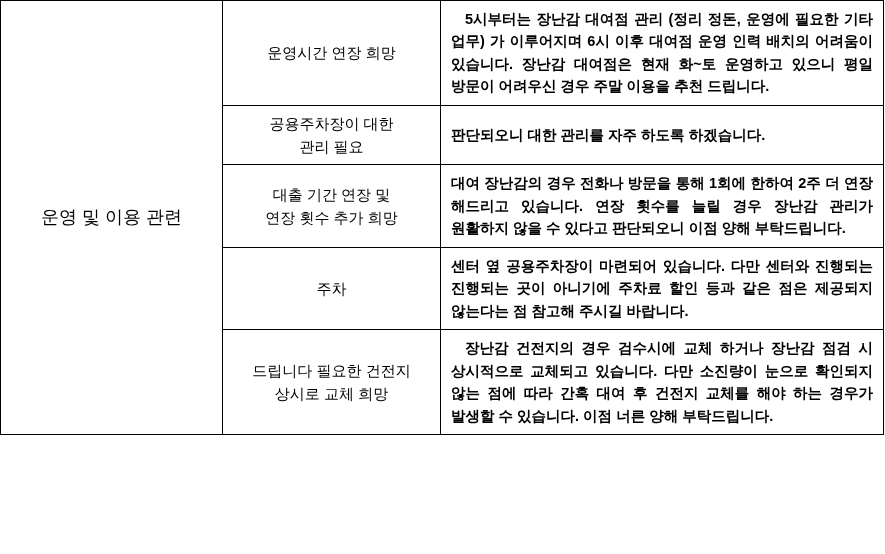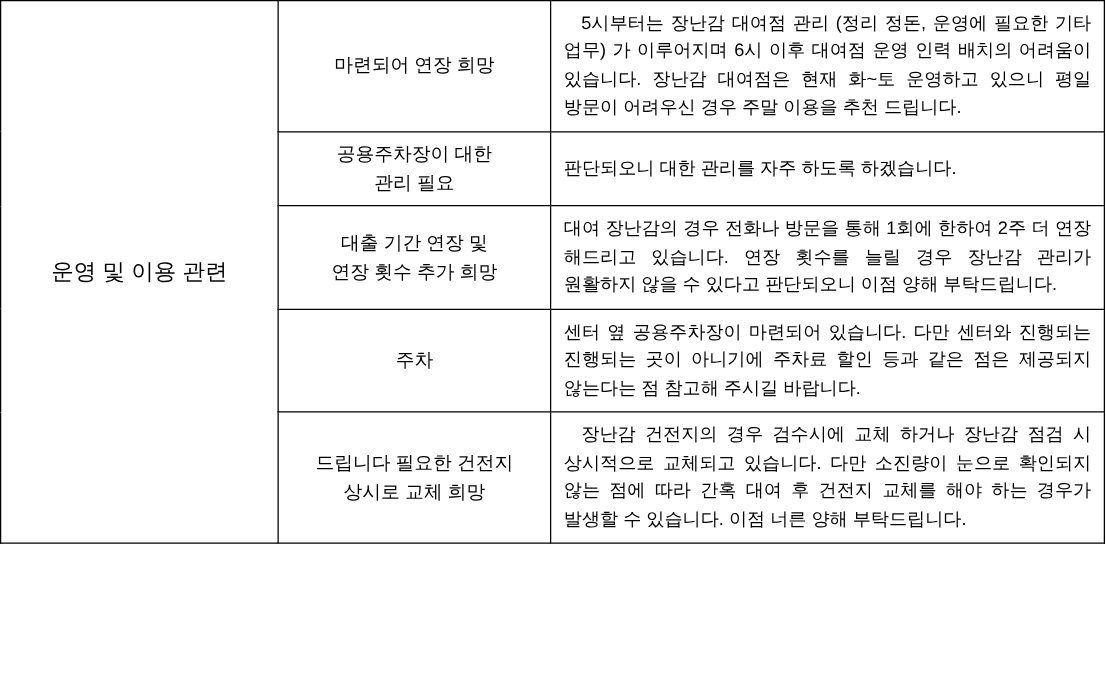--- a/index.html
+++ b/index.html
@@ -48,20 +48,21 @@
   td.topic {
     text-align: center;
     font-size: 15px;
   }
   td.ans {
     text-align: justify;
     text-justify: inter-ideograph;
     font-size: 14.5px;
     border-right: 1px solid #000;
     padding: 7px 10px 7px 10px;
+    font-weight: bold;
   }
   .topic-line { display: block; }
   .ans p {
     margin: 0;
     text-indent: 0;
   }
   .ans p.indent { text-indent: 14px; }
 </style>
 </head>
 <body>
@@ -70,21 +71,21 @@
   <table class="qa-table">
     <colgroup>
       <col class="c-cat">
       <col class="c-topic">
       <col class="c-ans">
     </colgroup>
     <tbody>
       <tr>
         <td class="cat" rowspan="5">운영 및 이용 관련</td>
         <td class="topic">
-          <span class="topic-line">마련되어 연장 희망</span>
+          <span class="topic-line">운영시간 연장 희망</span>
         </td>
         <td class="ans">
           <p class="indent">5시부터는 장난감 대여점 관리 (정리 정돈, 운영에 필요한 기타 업무) 가 이루어지며 6시 이후 대여점 운영 인력 배치의 어려움이 있습니다. 장난감 대여점은 현재 화~토 운영하고 있으니 평일 방문이 어려우신 경우 주말 이용을 추천 드립니다.</p>
         </td>
       </tr>
       <tr>
         <td class="topic">
           <span class="topic-line">공용주차장이 대한</span>
           <span class="topic-line">관리 필요</span>
         </td>

